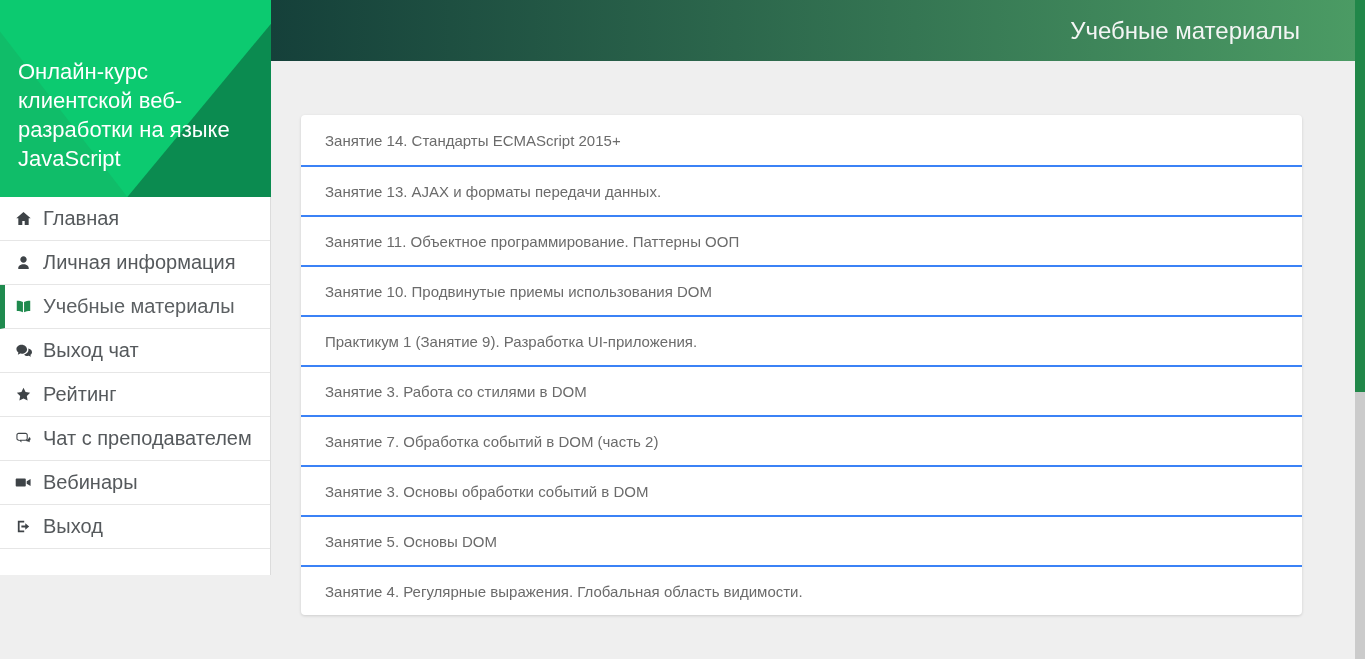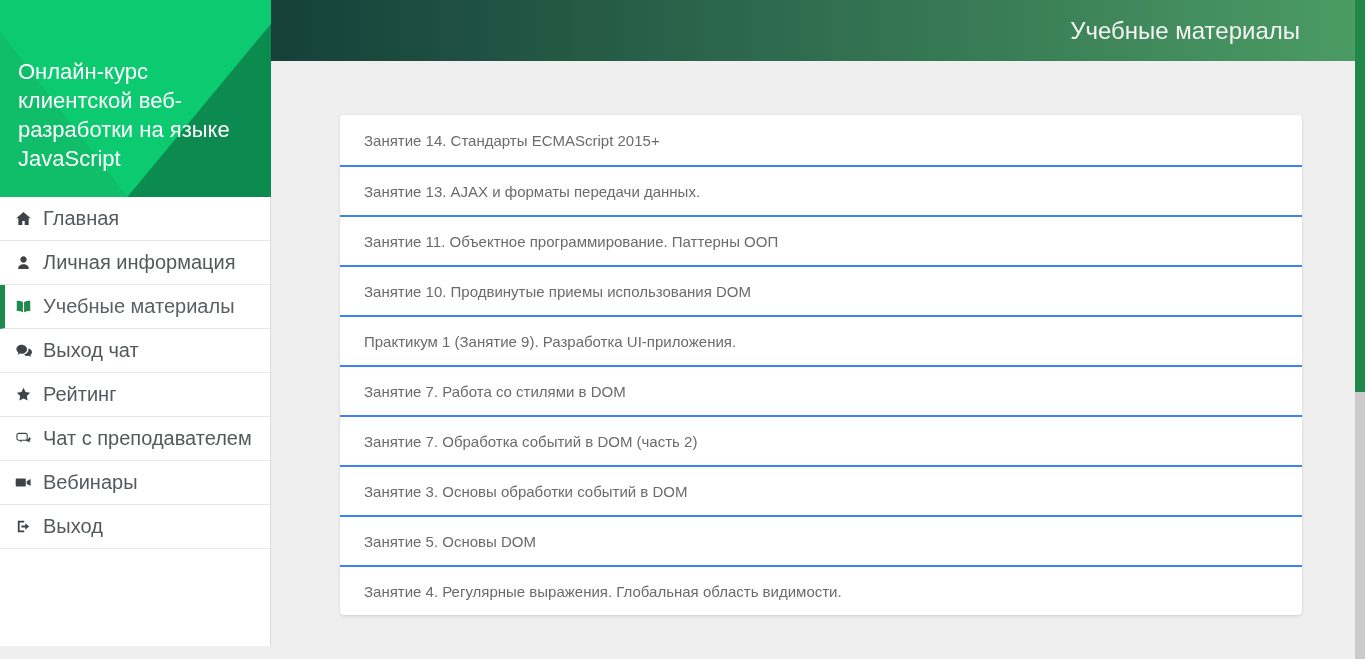--- a/index.html
+++ b/index.html
@@ -2,21 +2,21 @@
 <html style="--accent-green: #0cca70; --banner-mid-green: #10bd69; --banner-dark-green: #0b8b50; --header-gradient-start: #15403a; --header-gradient-end: #4b9b64; --active-item-green: #1f8a4e; --scrollbar-thumb-green: #218749;"><head>
 <meta charset="utf-8">
 <style>
   * { margin: 0; padding: 0; box-sizing: border-box; }
   html, body { width: 1365px; height: 659px; overflow: hidden; }
   body { font-family: "Liberation Sans", "DejaVu Sans", sans-serif; background: #efefef; }
 
   .app { position: relative; width: 1365px; height: 659px; display: flex; }
 
   
-  .sidebar { width: 271px; height: 646px; background: #ffffff; flex: 0 0 271px; display: flex; flex-direction: column; }
+  .sidebar { width: 271px; height: 575px; background: #ffffff; flex: 0 0 271px; display: flex; flex-direction: column; }
 
   .sidebar-header {
     position: relative; height: 197px; overflow: hidden;
     background-color: var(--accent-green, #0cca70);
   }
   .tri { position: absolute; inset: 0; }
   .tri-mid {
     background: var(--banner-mid-green, #10bd69);
     clip-path: polygon(0 16%, 47% 100%, 0 100%);
   }
@@ -48,21 +48,21 @@
   .main { width: 1084px; flex: 0 0 1084px; display: flex; flex-direction: column; }
 
   .main-header {
     height: 61px; flex: 0 0 61px;
     background: linear-gradient(to right, var(--header-gradient-start, #15403a), var(--header-gradient-end, #4b9b64));
     display: flex; align-items: center; justify-content: flex-end;
     padding-right: 55px;
   }
   .page-title { font-size: 24px; font-weight: 400; color: #f3f5f4; }
 
-  .content { flex: 1; background: #efefef; padding: 54px 53px 0 59px; overflow: hidden; margin-left: 10px; }
+  .content { flex: 1; background: #efefef; padding: 54px 53px 0 30px; overflow: hidden; }
 
   .materials-list {
     background: #ffffff; border-radius: 4px;
     box-shadow: 0 1px 3px rgba(0,0,0,0.14);
   }
   .material-row {
     height: 50px; display: flex; align-items: center;
     padding: 0 24px; cursor: pointer;
   }
   .material-row + .material-row { border-top: 2px solid #3b82f6; }
@@ -176,21 +176,21 @@
           <div class="material-row">
             <span class="material-title">Занятие 11. Объектное программирование. Паттерны ООП</span>
           </div>
           <div class="material-row">
             <span class="material-title">Занятие 10. Продвинутые приемы использования DOM</span>
           </div>
           <div class="material-row">
             <span class="material-title">Практикум 1 (Занятие 9). Разработка UI-приложения.</span>
           </div>
           <div class="material-row">
-            <span class="material-title">Занятие 7. Работа со стилями в DOM</span>
+            <span class="material-title">Занятие 3. Работа со стилями в DOM</span>
           </div>
           <div class="material-row">
             <span class="material-title">Занятие 7. Обработка событий в DOM (часть 2)</span>
           </div>
           <div class="material-row">
             <span class="material-title">Занятие 3. Основы обработки событий в DOM</span>
           </div>
           <div class="material-row">
             <span class="material-title">Занятие 5. Основы DOM</span>
           </div>

